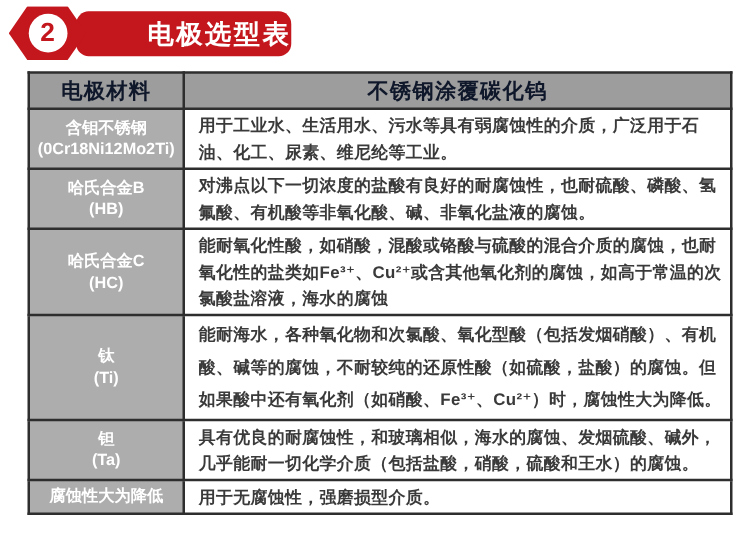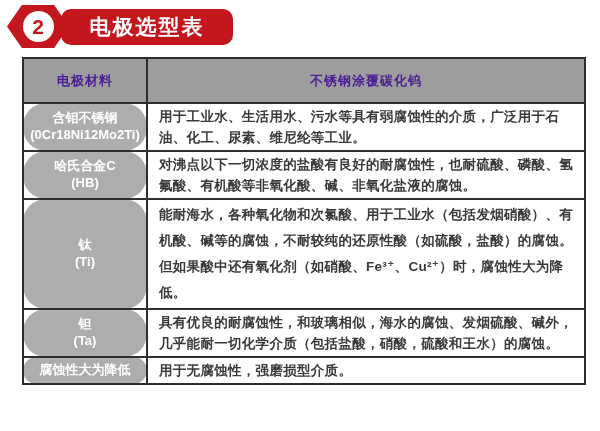--- a/index.html
+++ b/index.html
@@ -22,43 +22,43 @@
     display:flex;align-items:center;justify-content:center;z-index:2;
   }
   .hex-circle{
     width:31px;height:31px;border-radius:50%;background:#ffffff;
     display:flex;align-items:center;justify-content:center;
   }
   .hex-number{color:var(--red);font-size:21px;font-weight:bold;line-height:1;}
   .title-pill{
     position:absolute;left:61px;top:9px;width:172px;height:36px;
     background:var(--red);border-radius:10px;
-    display:flex;align-items:center;justify-content:center;z-index:1;
+    display:flex;align-items:center;justify-content:flex-end;z-index:1;
   }
   .title-pill span{color:#ffffff;font-size:21px;font-weight:bold;letter-spacing:2px;}
 
   
   table.sel-table{
     border-collapse:collapse;
     margin:5px 0 0 22px;
     width:562px;
     table-layout:fixed;
   }
   .sel-table th,.sel-table td{
     border:2px solid var(--border);
     font-weight:bold;
   }
   .sel-table thead th{
-    background:var(--hdr-gray);color:#4c1d95;
-    font-size:13px;height:45px;text-align:center;letter-spacing:1px;
+    background:var(--hdr-gray);color:#0f172a;
+    font-size:17px;height:29px;text-align:center;letter-spacing:1px;
   }
   .sel-table td.mat{
     background:var(--label-gray);color:#ffffff;
     font-size:13px;text-align:center;vertical-align:middle;
-    line-height:1.3;padding:2px 1px;border-radius:23px;
+    line-height:1.3;padding:2px 1px;
   }
   .sel-table td.desc{
     background:#ffffff;color:var(--text);
     font-size:13.5px;line-height:21px;
     padding:2px 2px 2px 11px;vertical-align:middle;
     letter-spacing:0.3px;
   }
   col.c-mat{width:124px;}
   col.c-desc{width:438px;}
   tr.r1 td{height:47px;}
@@ -97,31 +97,38 @@
   <tbody>
     <tr class="r1">
       <td class="mat">
         <div>含钼不锈钢</div>
         <div>(0Cr18Ni12Mo2Ti)</div>
       </td>
       <td class="desc">用于工业水、生活用水、污水等具有弱腐蚀性的介质，广泛用于石油、化工、尿素、维尼纶等工业。</td>
     </tr>
     <tr class="r2">
       <td class="mat">
-        <div>哈氏合金C</div>
+        <div>哈氏合金B</div>
         <div>(HB)</div>
       </td>
       <td class="desc">对沸点以下一切浓度的盐酸有良好的耐腐蚀性，也耐硫酸、磷酸、氢氟酸、有机酸等非氧化酸、碱、非氧化盐液的腐蚀。</td>
+    </tr>
+    <tr class="r3">
+      <td class="mat">
+        <div>哈氏合金C</div>
+        <div>(HC)</div>
+      </td>
+      <td class="desc">能耐氧化性酸，如硝酸，混酸或铬酸与硫酸的混合介质的腐蚀，也耐氧化性的盐类如Fe³⁺、Cu²⁺或含其他氧化剂的腐蚀，如高于常温的次氯酸盐溶液，海水的腐蚀</td>
     </tr>
     <tr class="r4">
       <td class="mat">
         <div>钛</div>
         <div>(Ti)</div>
       </td>
-      <td class="desc">能耐海水，各种氧化物和次氯酸、用于工业水（包括发烟硝酸）、有机酸、碱等的腐蚀，不耐较纯的还原性酸（如硫酸，盐酸）的腐蚀。但如果酸中还有氧化剂（如硝酸、Fe³⁺、Cu²⁺）时，腐蚀性大为降低。</td>
+      <td class="desc">能耐海水，各种氧化物和次氯酸、氧化型酸（包括发烟硝酸）、有机酸、碱等的腐蚀，不耐较纯的还原性酸（如硫酸，盐酸）的腐蚀。但如果酸中还有氧化剂（如硝酸、Fe³⁺、Cu²⁺）时，腐蚀性大为降低。</td>
     </tr>
     <tr class="r5">
       <td class="mat">
         <div>钽</div>
         <div>(Ta)</div>
       </td>
       <td class="desc">具有优良的耐腐蚀性，和玻璃相似，海水的腐蚀、发烟硫酸、碱外，几乎能耐一切化学介质（包括盐酸，硝酸，硫酸和王水）的腐蚀。</td>
     </tr>
     <tr class="r6">
       <td class="mat">

